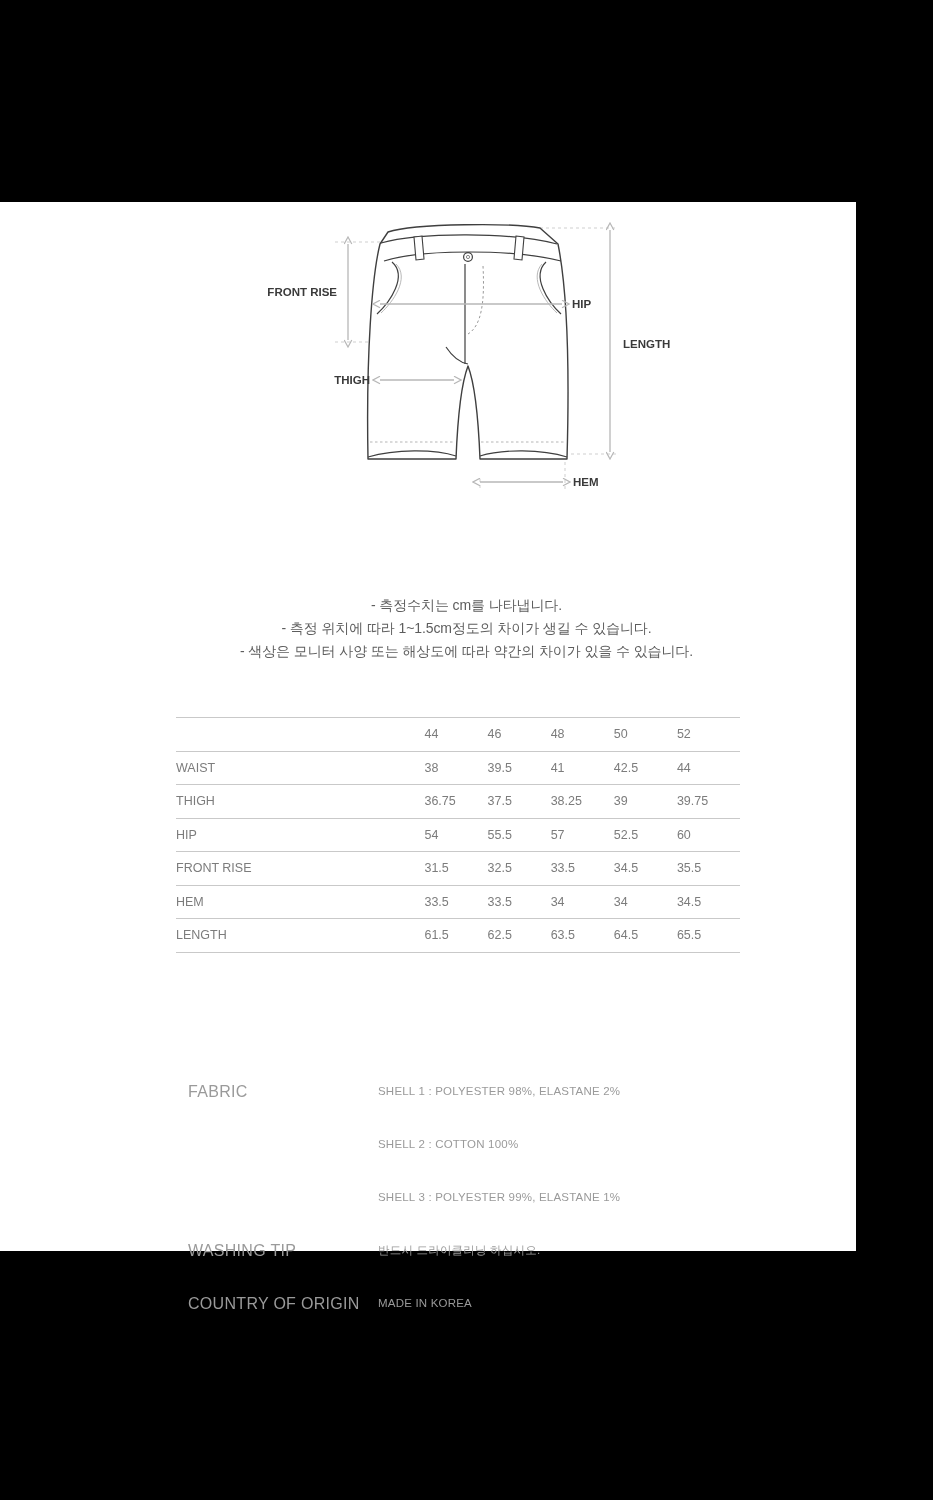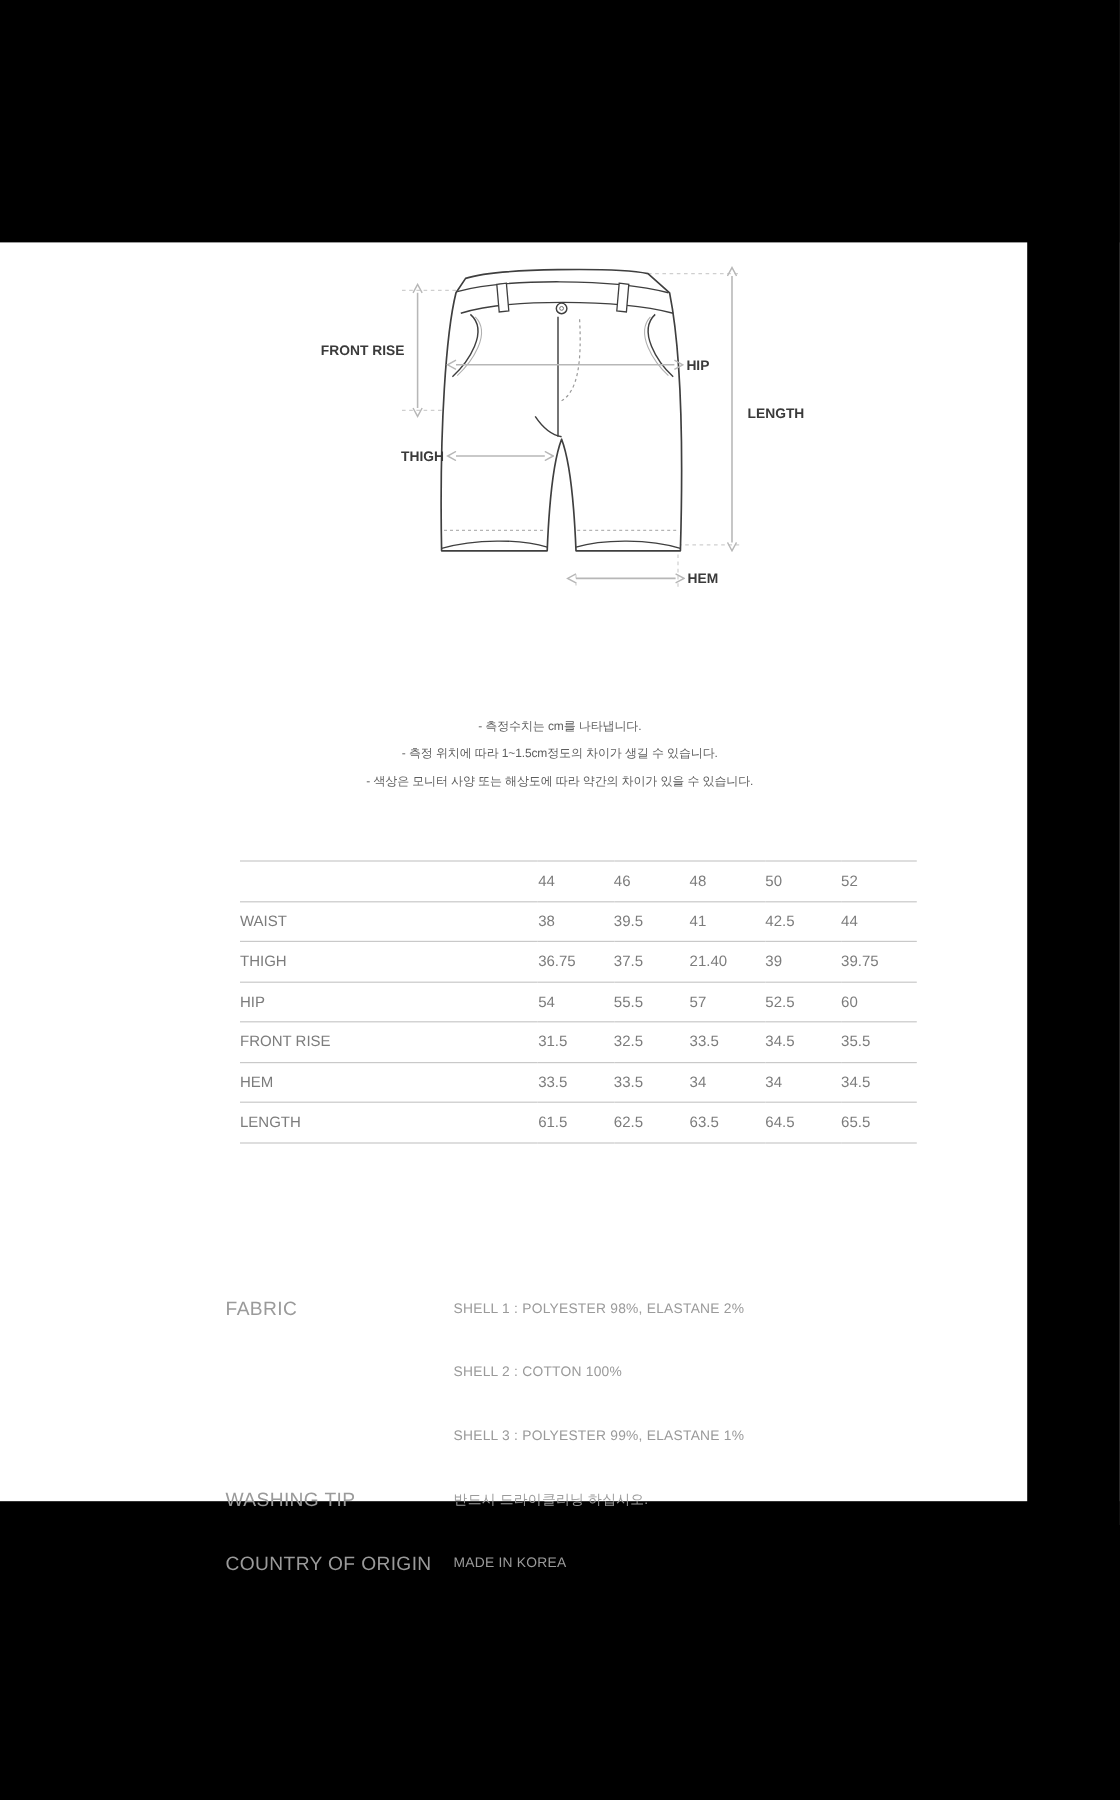--- a/index.html
+++ b/index.html
@@ -53,31 +53,31 @@
 
   
   .notes {
     position: absolute;
     left: 0;
     top: 392px;
     width: 933px;
     text-align: center;
   }
   .note-line {
-    font-size: 10px;
+    font-size: 14px;
     line-height: 23px;
     color: #5d5d5d;
     letter-spacing: -0.1px;
     white-space: nowrap;
   }
 
   
   .size-table-wrap {
     position: absolute;
-    left: 200px;
+    left: 176px;
     top: 515px;
     width: 564px;
   }
   table.size-table {
     width: 564px;
     border-collapse: collapse;
     table-layout: fixed;
   }
   table.size-table th,
   table.size-table td {
@@ -270,21 +270,21 @@
           <td class="cell-size">38</td>
           <td class="cell-size">39.5</td>
           <td class="cell-size">41</td>
           <td class="cell-size">42.5</td>
           <td class="cell-size">44</td>
         </tr>
         <tr>
           <td class="cell-label">THIGH</td>
           <td class="cell-size">36.75</td>
           <td class="cell-size">37.5</td>
-          <td class="cell-size">21.40</td>
+          <td class="cell-size">38.25</td>
           <td class="cell-size">39</td>
           <td class="cell-size">39.75</td>
         </tr>
         <tr>
           <td class="cell-label">HIP</td>
           <td class="cell-size">54</td>
           <td class="cell-size">55.5</td>
           <td class="cell-size">57</td>
           <td class="cell-size">52.5</td>
           <td class="cell-size">60</td>

